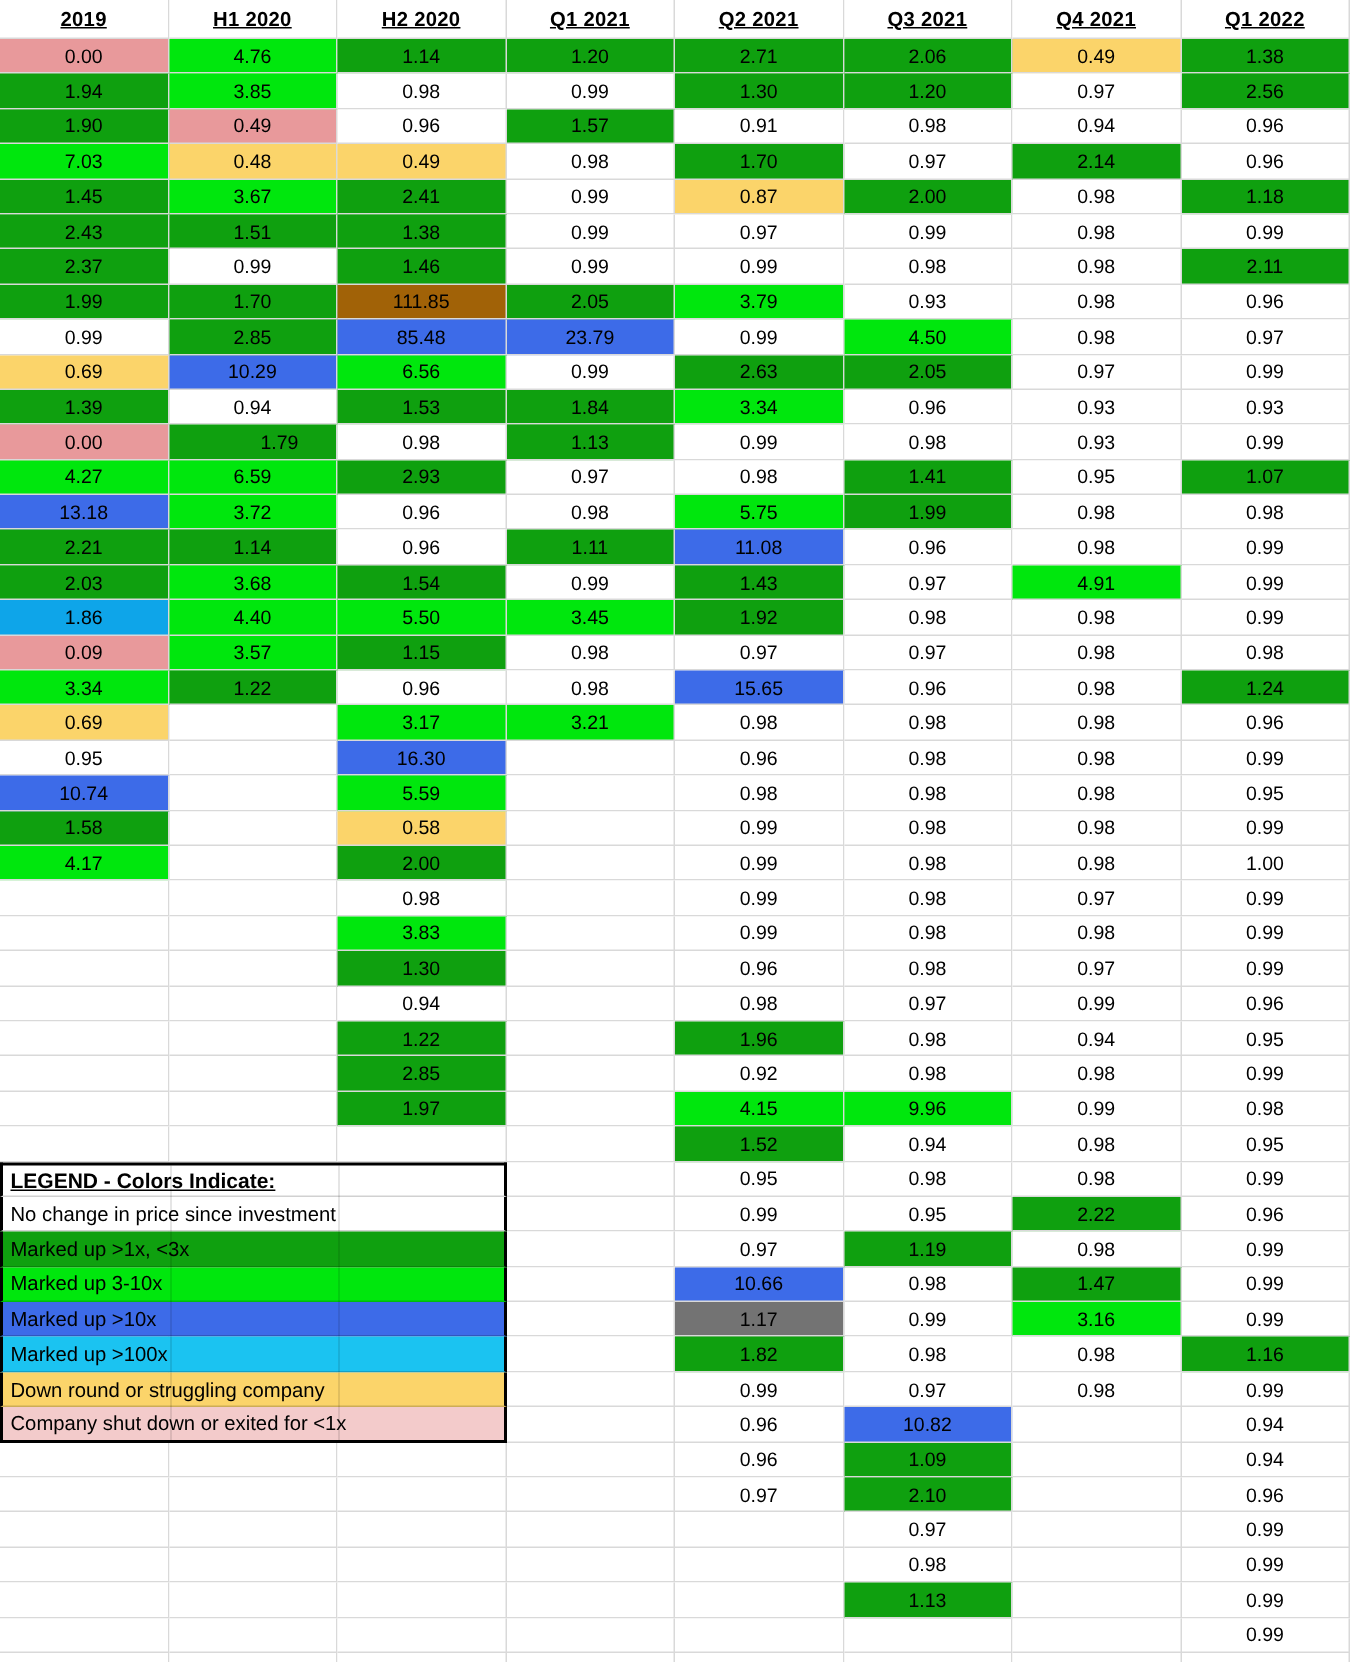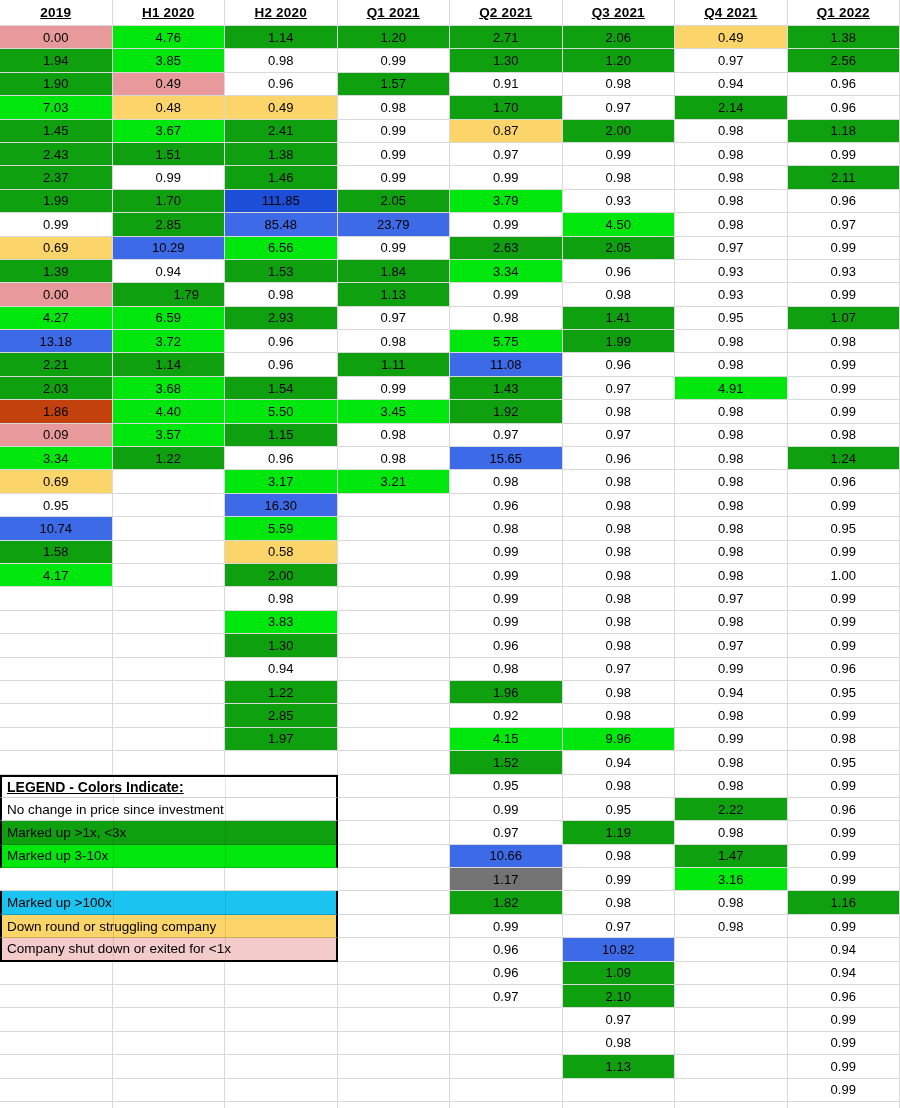--- a/index.html
+++ b/index.html
@@ -127,21 +127,21 @@
     <div class="cell" style="grid-area: 8 / 1; background-color: rgb(15, 160, 15);">2.37</div>
     <div class="cell" style="grid-area: 8 / 2;">0.99</div>
     <div class="cell" style="grid-area: 8 / 3; background-color: rgb(15, 160, 15);">1.46</div>
     <div class="cell" style="grid-area: 8 / 4;">0.99</div>
     <div class="cell" style="grid-area: 8 / 5;">0.99</div>
     <div class="cell" style="grid-area: 8 / 6;">0.98</div>
     <div class="cell" style="grid-area: 8 / 7;">0.98</div>
     <div class="cell" style="grid-area: 8 / 8; background-color: rgb(15, 160, 15);">2.11</div>
     <div class="cell" style="grid-area: 9 / 1; background-color: rgb(15, 160, 15);">1.99</div>
     <div class="cell" style="grid-area: 9 / 2; background-color: rgb(15, 160, 15);">1.70</div>
-    <div class="cell" style="grid-area: 9 / 3; background-color: #1d4ed8;">111.85</div>
+    <div class="cell" style="grid-area: 9 / 3; background-color: #a16207;">111.85</div>
     <div class="cell" style="grid-area: 9 / 4; background-color: rgb(15, 160, 15);">2.05</div>
     <div class="cell" style="grid-area: 9 / 5; background-color: rgb(0, 231, 13);">3.79</div>
     <div class="cell" style="grid-area: 9 / 6;">0.93</div>
     <div class="cell" style="grid-area: 9 / 7;">0.98</div>
     <div class="cell" style="grid-area: 9 / 8;">0.96</div>
     <div class="cell" style="grid-area: 10 / 1;">0.99</div>
     <div class="cell" style="grid-area: 10 / 2; background-color: rgb(15, 160, 15);">2.85</div>
     <div class="cell" style="grid-area: 10 / 3; background-color: rgb(61, 107, 232);">85.48</div>
     <div class="cell" style="grid-area: 10 / 4; background-color: rgb(61, 107, 232); text-align: right;">23.79</div>
     <div class="cell" style="grid-area: 10 / 5;">0.99</div>
@@ -197,21 +197,21 @@
     <div class="cell" style="grid-area: 16 / 7;">0.98</div>
     <div class="cell" style="grid-area: 16 / 8;">0.99</div>
     <div class="cell" style="grid-area: 17 / 1; background-color: rgb(15, 160, 15);">2.03</div>
     <div class="cell" style="grid-area: 17 / 2; background-color: rgb(0, 231, 13);">3.68</div>
     <div class="cell" style="grid-area: 17 / 3; background-color: rgb(15, 160, 15);">1.54</div>
     <div class="cell" style="grid-area: 17 / 4;">0.99</div>
     <div class="cell" style="grid-area: 17 / 5; background-color: rgb(15, 160, 15);">1.43</div>
     <div class="cell" style="grid-area: 17 / 6;">0.97</div>
     <div class="cell" style="grid-area: 17 / 7; background-color: rgb(0, 231, 13);">4.91</div>
     <div class="cell" style="grid-area: 17 / 8;">0.99</div>
-    <div class="cell" style="grid-area: 18 / 1; background-color: #c2410c;">1.86</div>
+    <div class="cell" style="grid-area: 18 / 1; background-color: #0ea5e9;">1.86</div>
     <div class="cell" style="grid-area: 18 / 2; background-color: rgb(0, 231, 13);">4.40</div>
     <div class="cell" style="grid-area: 18 / 3; background-color: rgb(0, 231, 13);">5.50</div>
     <div class="cell" style="grid-area: 18 / 4; background-color: rgb(0, 231, 13);">3.45</div>
     <div class="cell" style="grid-area: 18 / 5; background-color: rgb(15, 160, 15);">1.92</div>
     <div class="cell" style="grid-area: 18 / 6;">0.98</div>
     <div class="cell" style="grid-area: 18 / 7;">0.98</div>
     <div class="cell" style="grid-area: 18 / 8;">0.99</div>
     <div class="cell" style="grid-area: 19 / 1; background-color: rgb(232, 153, 155);">0.09</div>
     <div class="cell" style="grid-area: 19 / 2; background-color: rgb(0, 231, 13);">3.57</div>
     <div class="cell" style="grid-area: 19 / 3; background-color: rgb(15, 160, 15);">1.15</div>
@@ -449,16 +449,17 @@
     <div class="cell" style="grid-area: 48 / 3;"></div>
     <div class="cell" style="grid-area: 48 / 4;"></div>
     <div class="cell" style="grid-area: 48 / 5;"></div>
     <div class="cell" style="grid-area: 48 / 6;"></div>
     <div class="cell" style="grid-area: 48 / 7;"></div>
     <div class="cell" style="grid-area: 48 / 8;"></div>
     <div class="lrow ltitle" style="grid-row: 34; background-color: rgb(255, 255, 255);">LEGEND - Colors Indicate:</div>
     <div class="lrow" style="grid-row: 35; background-color: rgb(255, 255, 255);">No change in price since investment</div>
     <div class="lrow" style="grid-row: 36; background-color: rgb(15, 160, 15);">Marked up &gt;1x, &lt;3x</div>
     <div class="lrow" style="grid-row: 37; background-color: rgb(0, 231, 13);">Marked up 3-10x</div>
+    <div class="lrow" style="grid-row: 38; background-color: rgb(61, 107, 232);">Marked up &gt;10x</div>
     <div class="lrow" style="grid-row: 39; background-color: rgb(27, 195, 241);">Marked up &gt;100x</div>
     <div class="lrow" style="grid-row: 40; background-color: rgb(251, 212, 106);">Down round or struggling company</div>
     <div class="lrow llast" style="grid-row: 41; background-color: rgb(243, 203, 203);">Company shut down or exited for &lt;1x</div>
   </div>
 
 </body></html>

